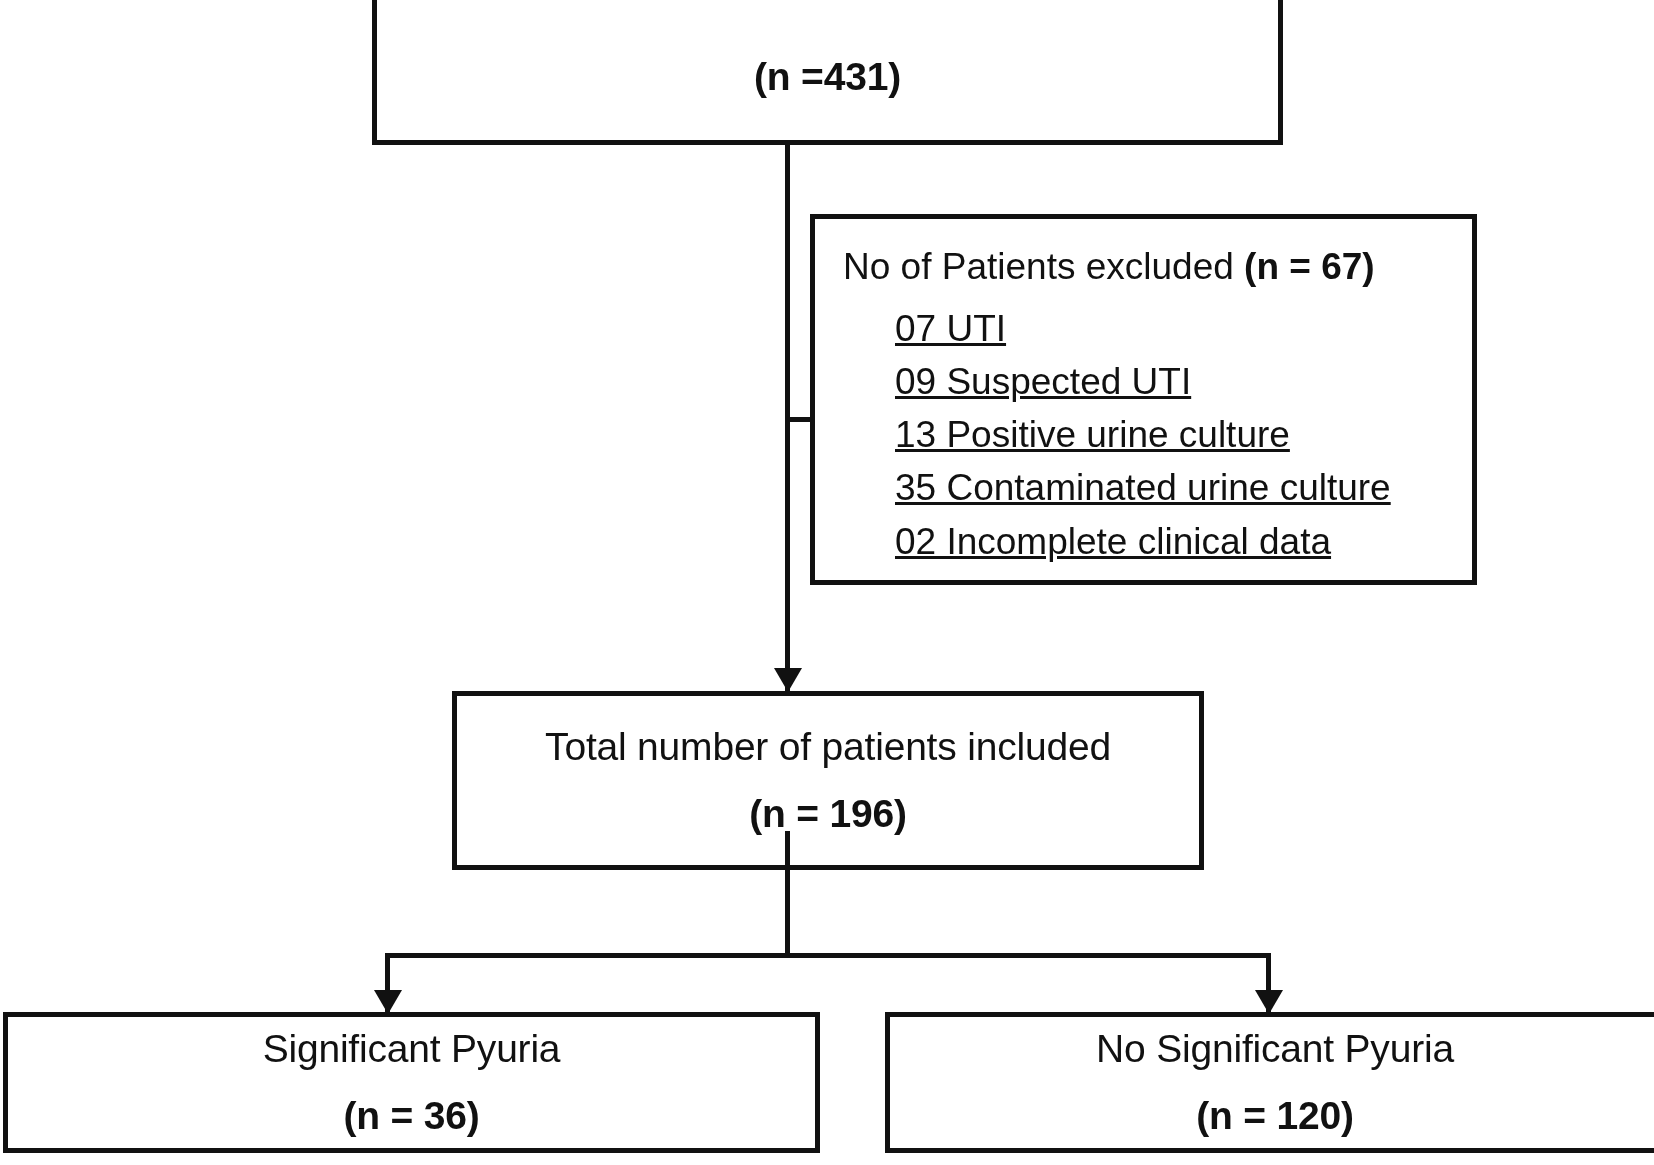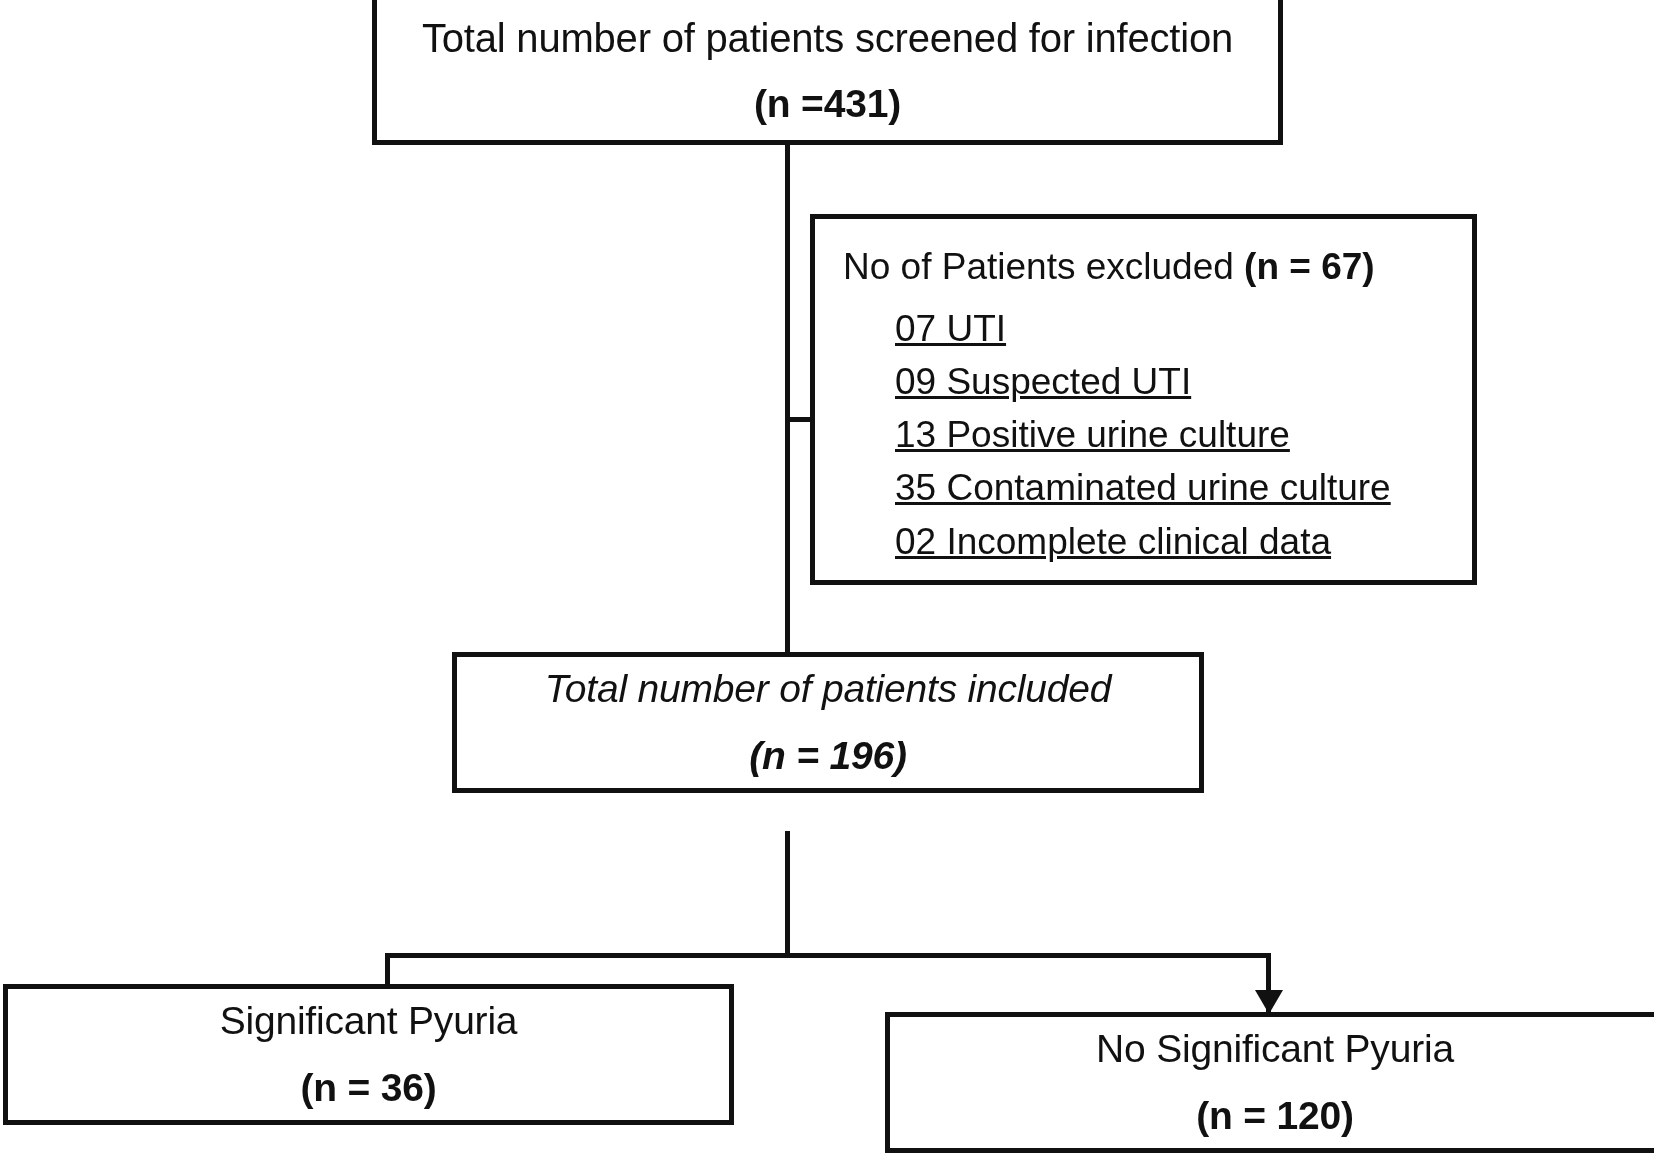--- a/index.html
+++ b/index.html
@@ -89,31 +89,30 @@
   #box-excluded li {
     font-size: 37px;
     font-stretch: condensed;
     line-height: 1.44;
     white-space: nowrap;
   }
 
   
   #box-included {
     left: 452px;
-    top: 652px;
+    top: 691px;
     width: 752px;
-    height: 141px;
-    font-style: italic;
+    height: 179px;
   }
 
   
   #box-pyuria {
     left: 3px;
-    top: 984px;
-    width: 731px;
+    top: 1012px;
+    width: 817px;
     height: 141px;
   }
   #box-no-pyuria {
     left: 885px;
     top: 1012px;
     width: 775px;
     height: 141px;
     border-right-width: 0;
   }
 
@@ -156,21 +155,20 @@
   #arrow-to-excluded { left: 816px; top: 407px; }
   #arrow-to-pyuria   { left: 374px; top: 990px; }
   #arrow-to-no-pyuria{ left: 1255px; top: 990px; }
 </style>
 </head>
 <body>
 
 <div id="canvas">
 
   <div class="node" id="box-screened">
-    <span class="line title">Total number of patients screened for infection</span>
     <span class="line count">(n =431)</span>
   </div>
 
   <div class="seg vline" id="stem-main"></div>
   <div class="arrow-down" id="arrow-to-included"></div>
 
   <div class="seg hline" id="branch-excl-h"></div>
   <div class="arrow-right" id="arrow-to-excluded"></div>
 
   <div class="node" id="box-excluded">

